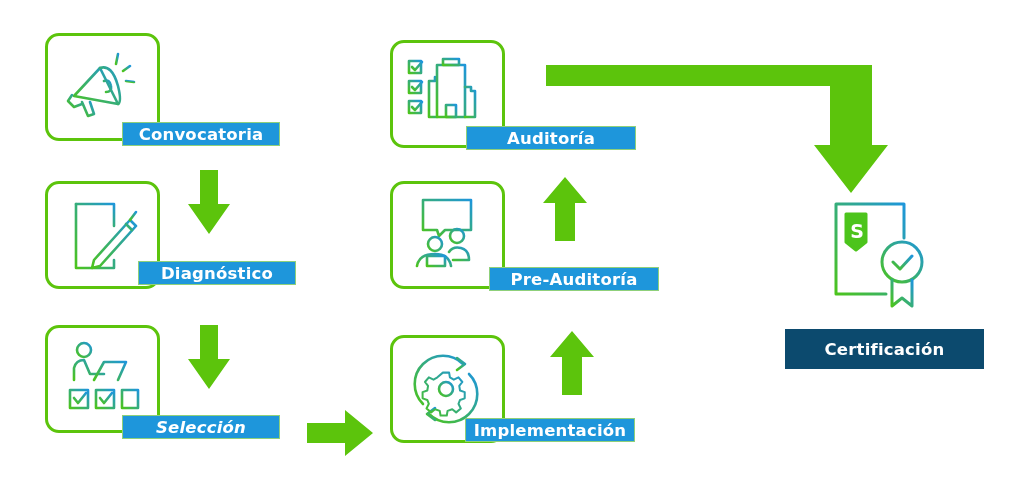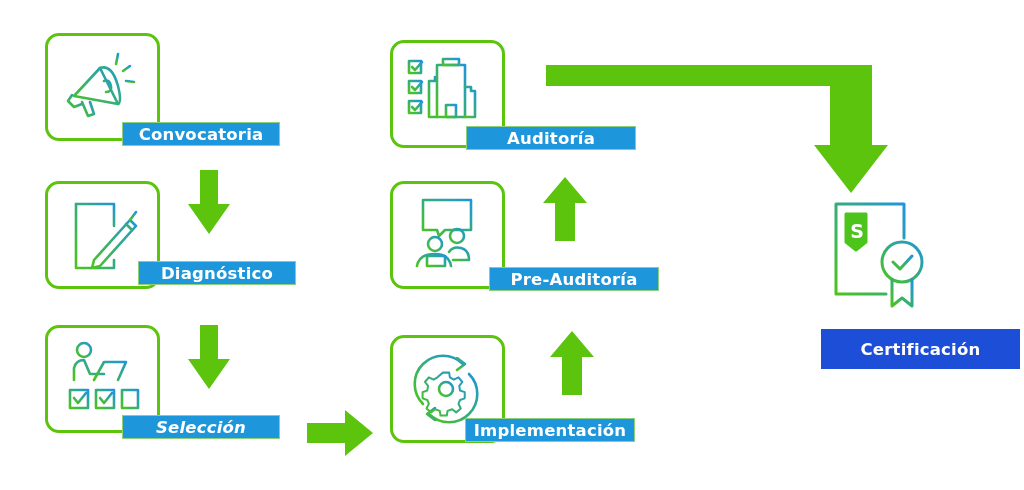--- a/index.html
+++ b/index.html
@@ -7,21 +7,21 @@
   .card {
     position: absolute; width: 115px; height: 108px;
     border: 3px solid #5cc40c; border-radius: 14px; background: #fff; box-sizing: border-box;
   }
   .card svg { position: absolute; left: 12px; top: 10px; width: 80px; height: 80px; }
   .label {
     position: absolute; height: 24px; background: #1e96db; color: #fff;
     font-weight: bold; font-size: 16.5px; display: flex; align-items: center; justify-content: center;
     border: 1px solid #8fd07a; box-sizing: border-box; letter-spacing: 0.2px;
   }
-  .label.green { background: #1d4ed8; border: none; margin-left: 36px; }
+  .label.green { background: #0c4a6e; border: none; }
   .arrow { position: absolute; }
 </style>
 </head>
 <body>
 
 <svg width="0" height="0" style="position:absolute">
   <defs>
     <linearGradient id="ig" x1="0" y1="1" x2="1" y2="0">
       <stop offset="0" stop-color="#4cc41c"></stop>
       <stop offset="1" stop-color="#1e96db"></stop>

